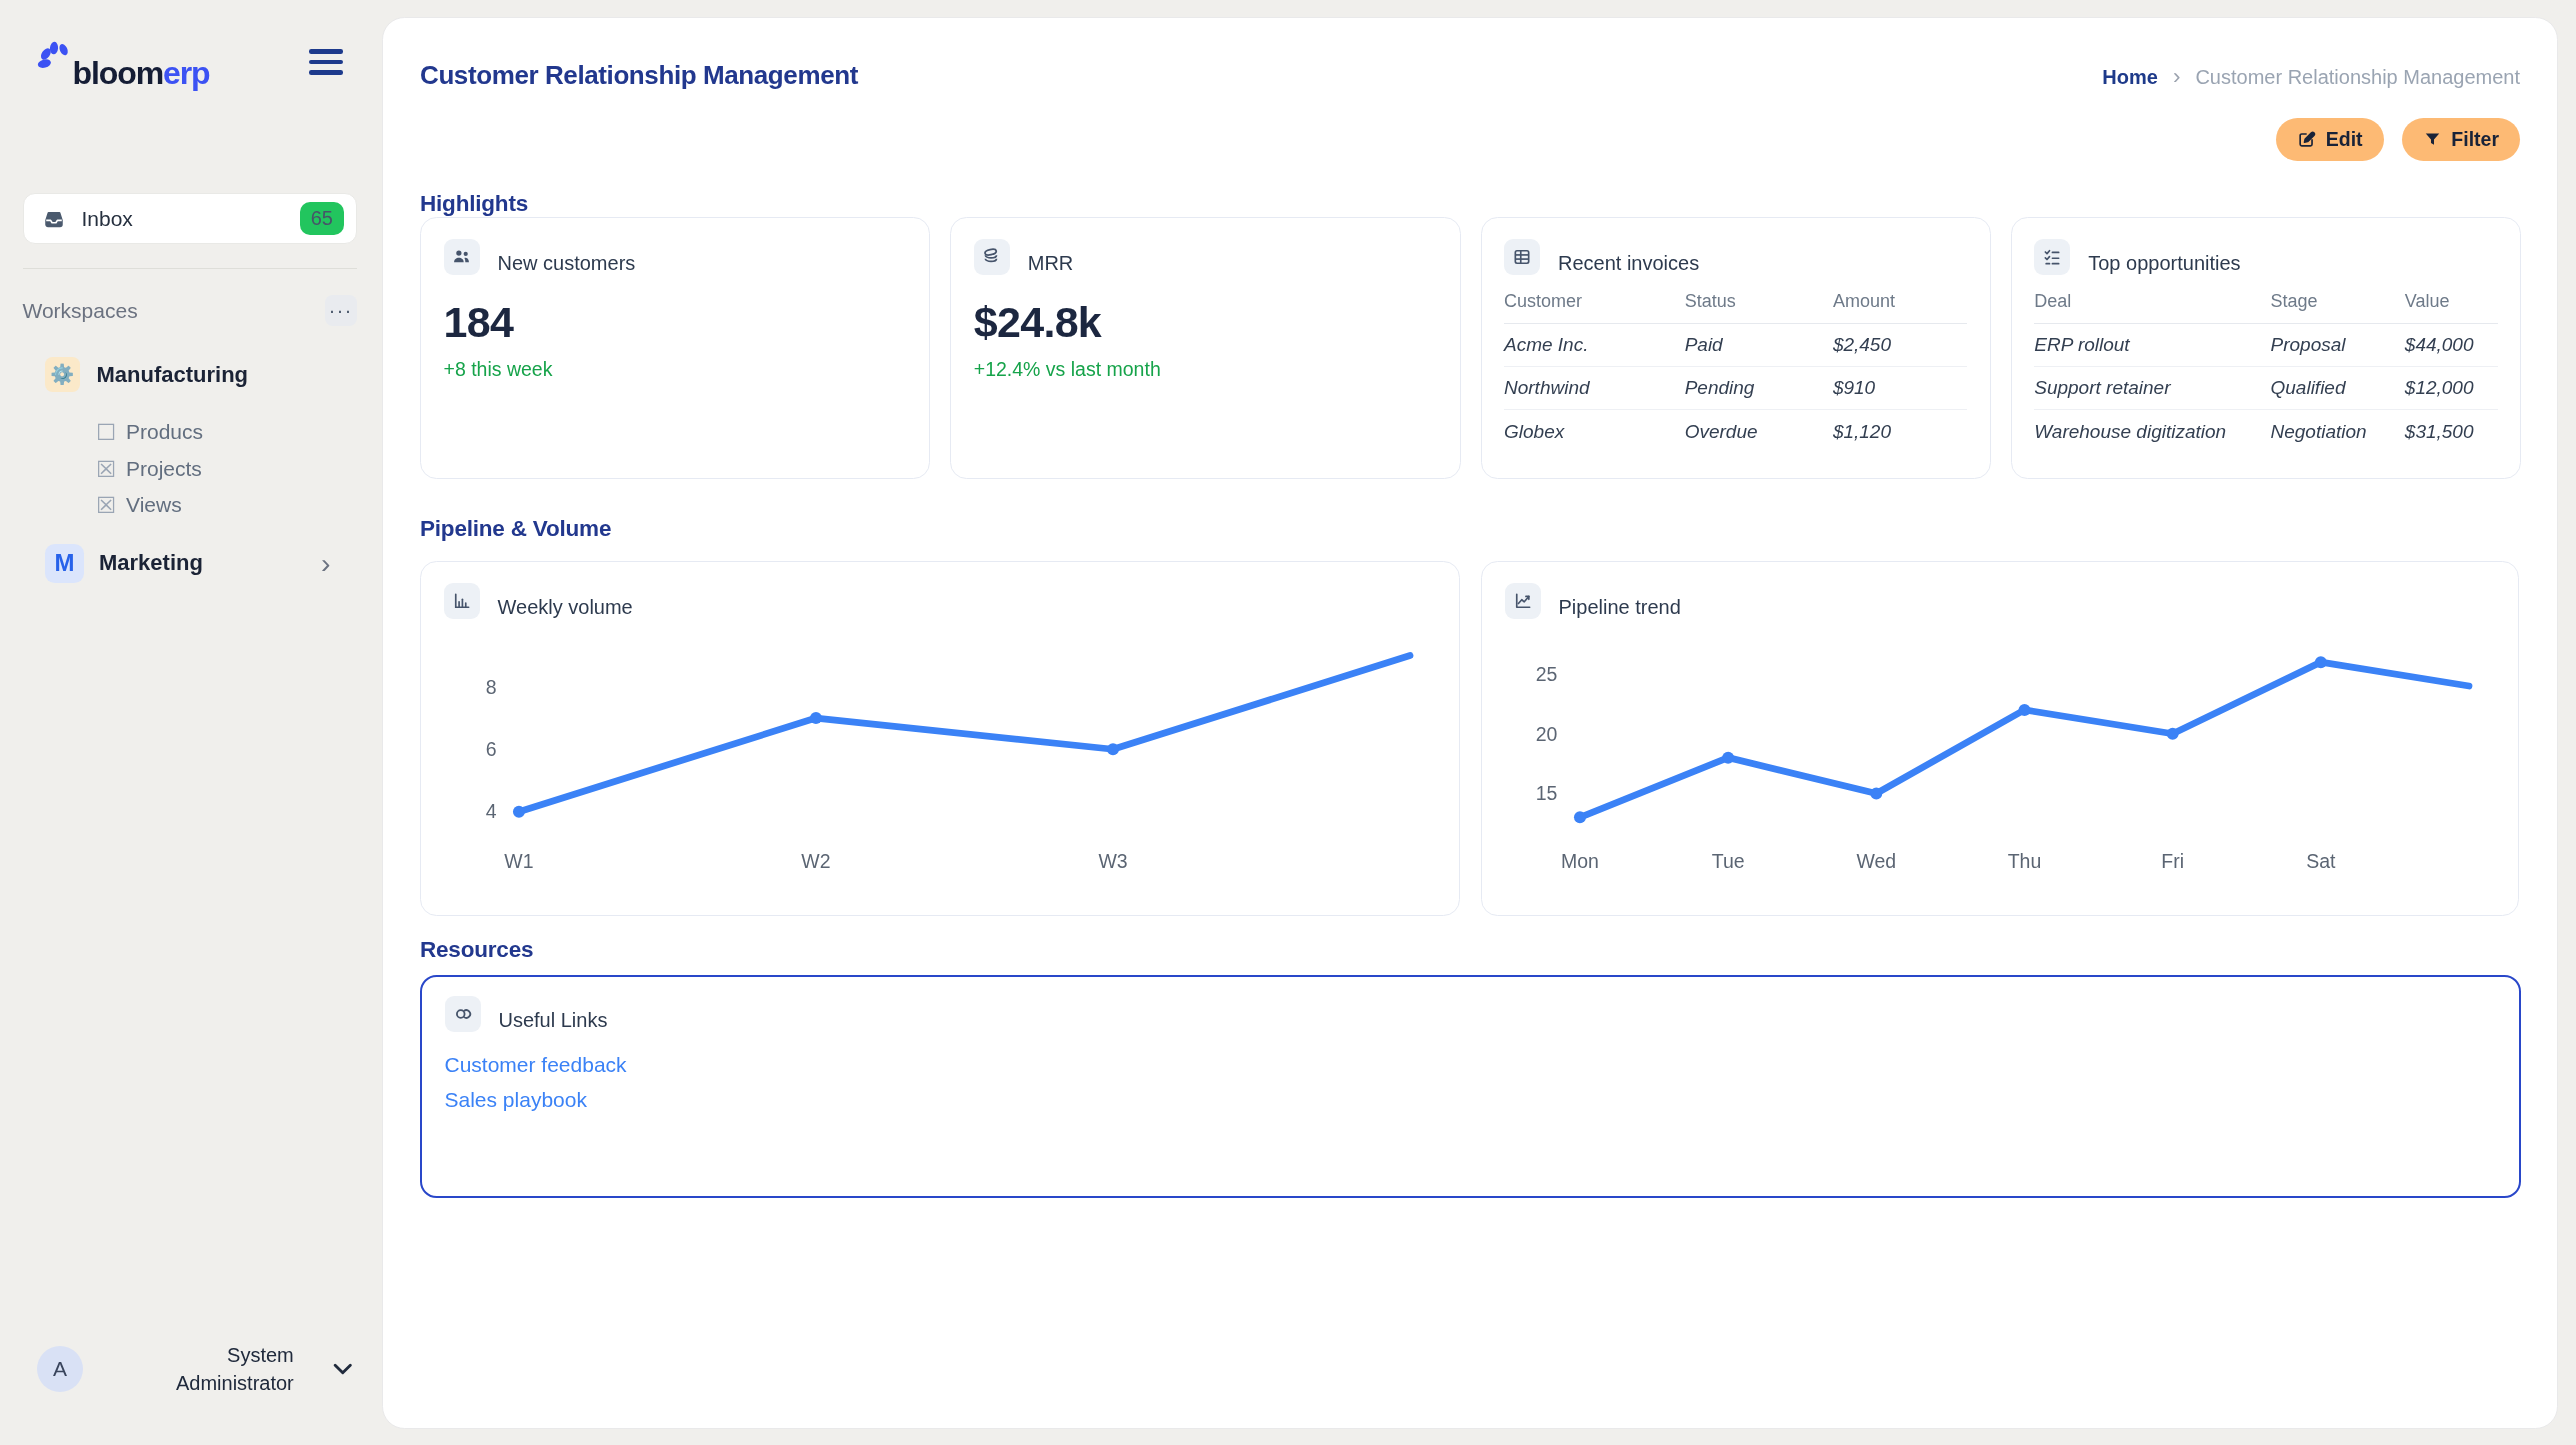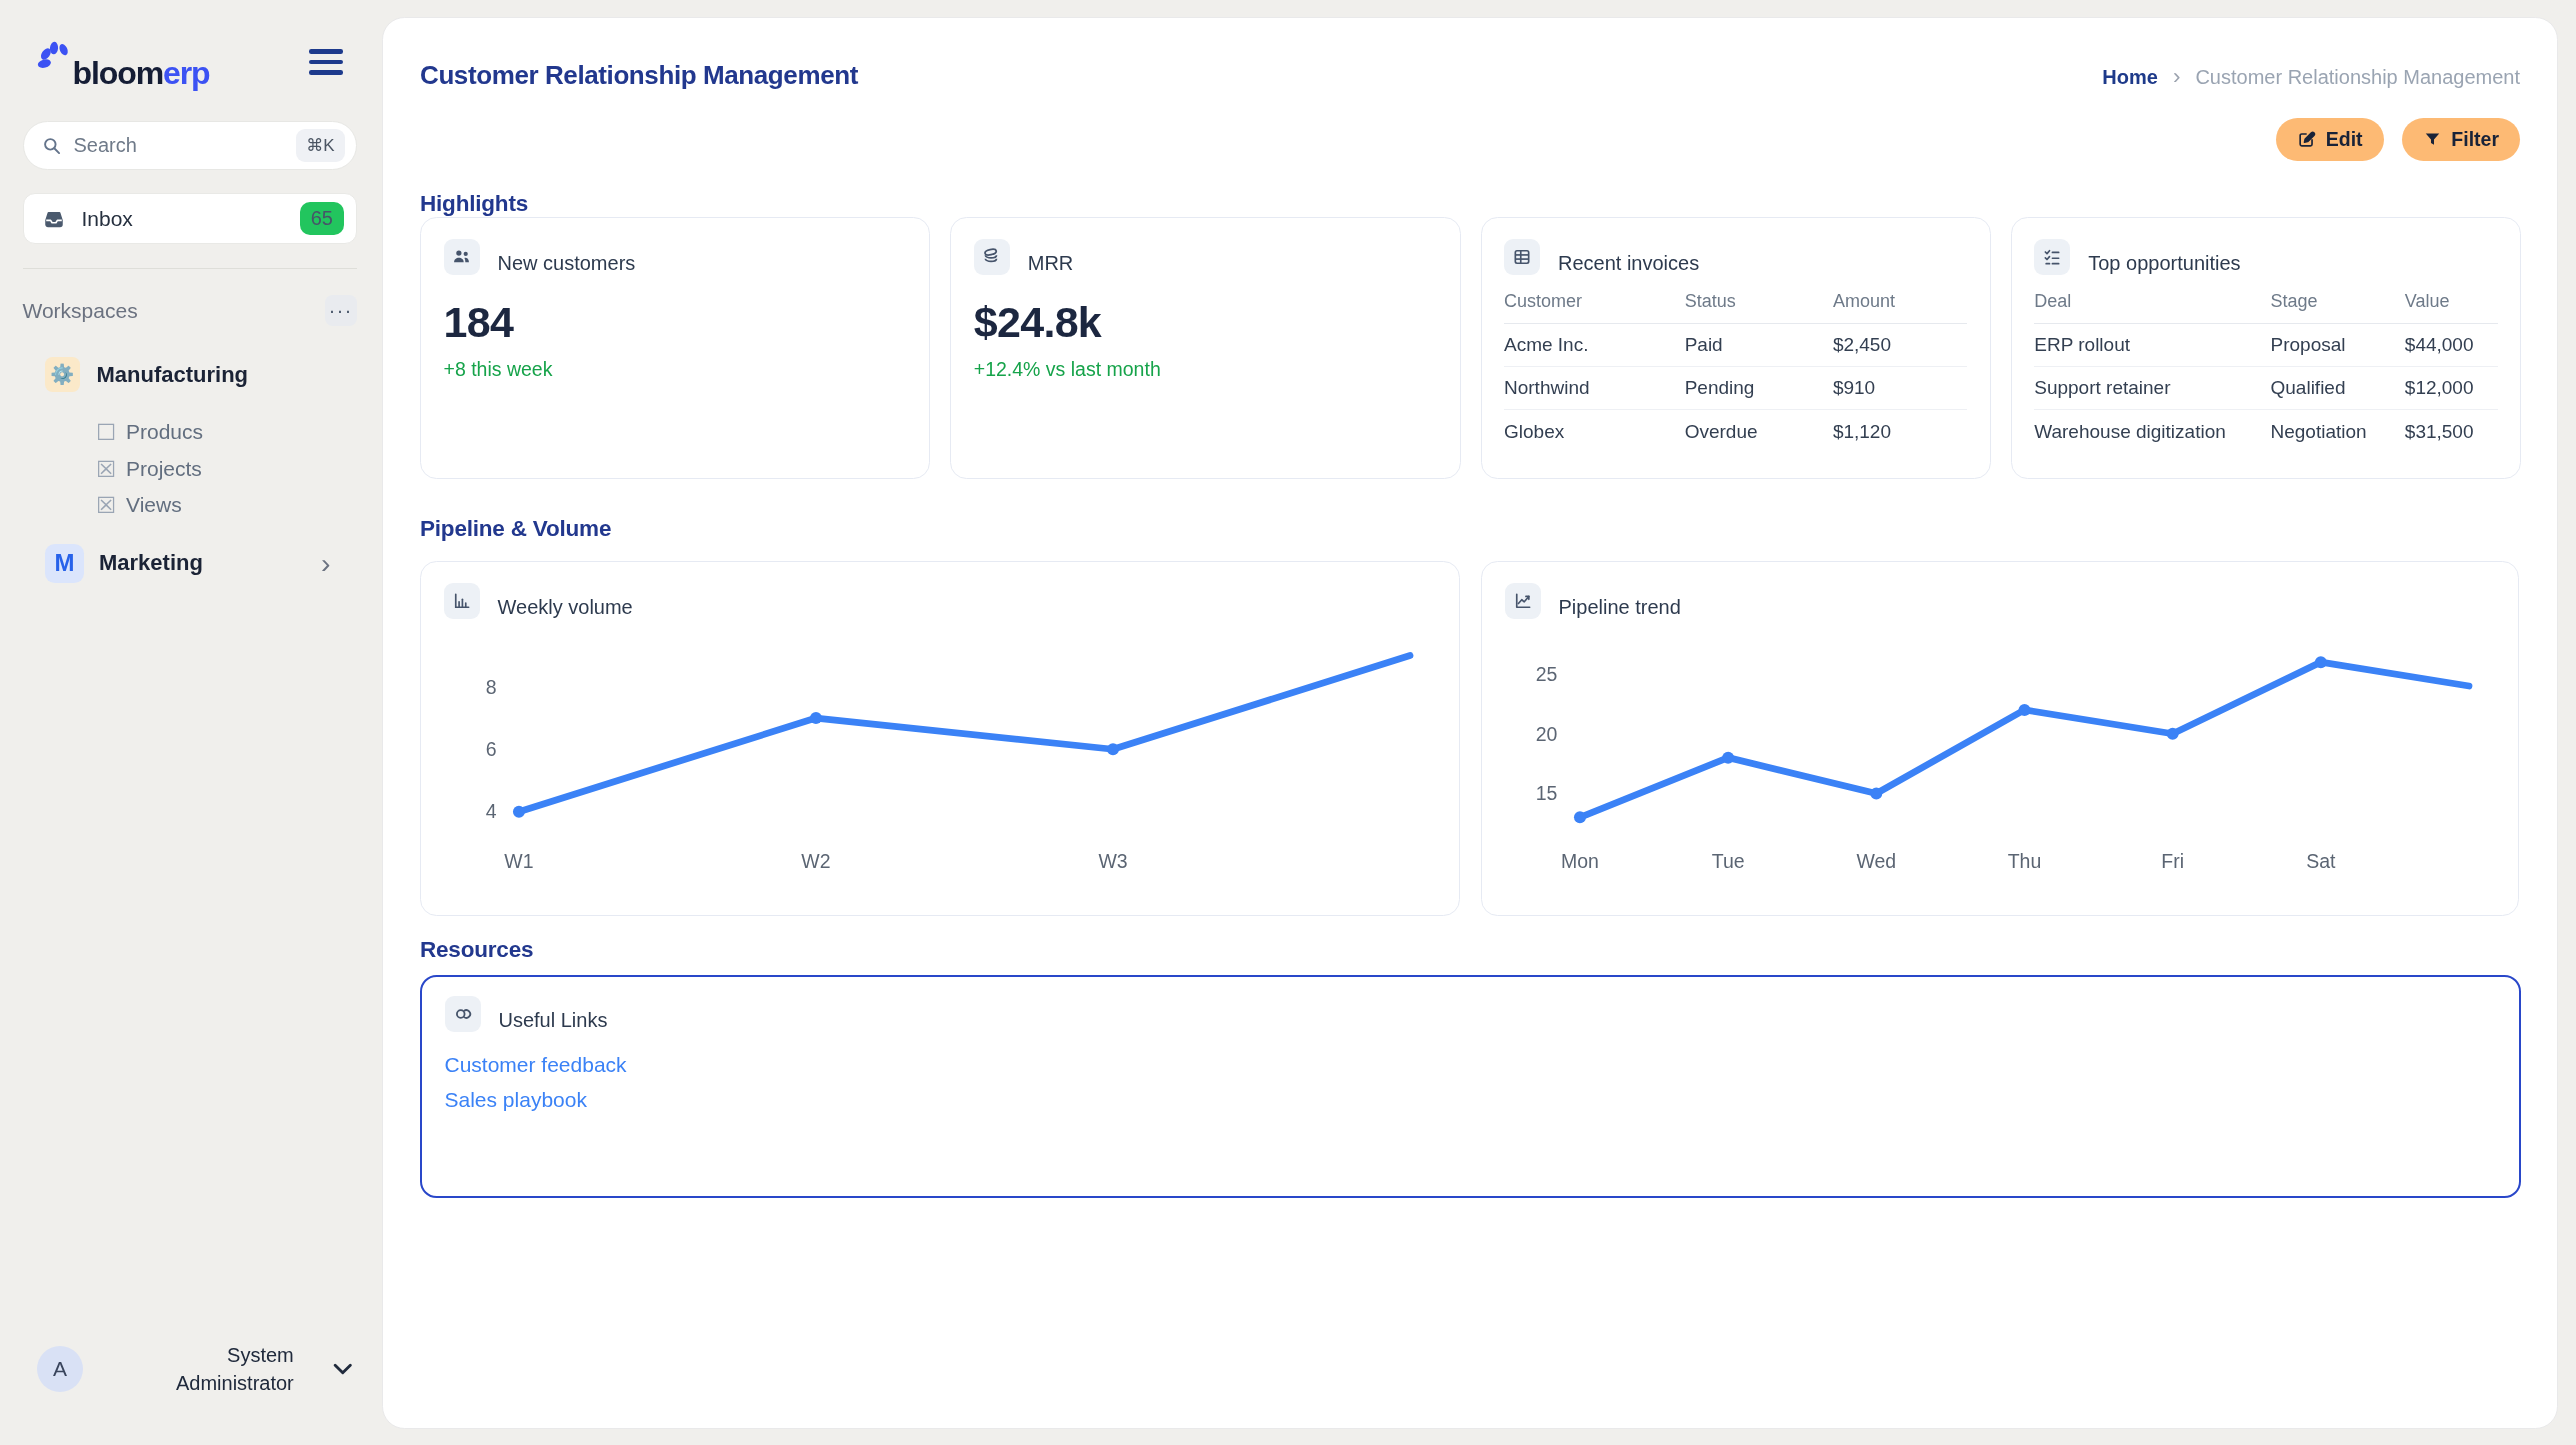--- a/index.html
+++ b/index.html
@@ -66,21 +66,21 @@
   .card { background:#fff; border:1.1px solid #e6eaf3; border-radius:16.5px; padding:21px 22.5px; position:relative; }
   .card-head { display:flex; align-items:flex-end; }
   .icon-chip { width:36px; height:36px; border-radius:9px; background:#edf1f6; display:flex; align-items:center; justify-content:center; color:#46546b; flex:none; }
   .card-title { font-size:20px; color:#2d3a4e; margin-left:18px; }
 
   .stat-value { font-size:43px; font-weight:700; color:#1c2740; letter-spacing:-0.7px; margin-top:24px; line-height:1.1; }
   .stat-delta { font-size:19.5px; color:#16a34a; margin-top:12px; }
 
   .mini-table { margin-top:16.5px; }
   .mini-table .thead { display:grid; font-size:18px; color:#6e7a89; padding-bottom:11.2px; border-bottom:1.1px solid #e6e9ee; }
-  .mini-table .trow { display:grid; font-size:19px; color:#333f51; align-items:center; height:43px; border-bottom:0.7px solid #eef0f4; }
+  .mini-table .trow { display:grid; font-size:19px; color:#333f51; align-items:center; height:43px; border-bottom:0.7px solid #eef0f4;font-style:italic; }
   .mini-table .trow:last-child { border-bottom:none; }
   .cols-inv { grid-template-columns:39% 32% 29%; }
   .cols-opp { grid-template-columns:51% 29% 20%; }
 
   .charts-row { position:absolute; left:37px; top:543px; width:1874px; height:355px; display:grid; grid-template-columns:1fr 1fr; gap:21px; }
   .chart-card svg.plot { display:block; margin-top:6px; }
   svg.plot text { font-family:"Liberation Sans","DejaVu Sans",sans-serif; font-size:26px; fill:#5b6573; }
 
   .resources-card { position:absolute; left:37px; top:957px; width:2101px; height:223px; background:#fff; border:2.2px solid #2947c9; border-radius:16.5px; padding:19.5px 22.5px; }
   .link-list { margin-top:21px; display:flex; flex-direction:column; gap:10.5px; }
@@ -106,30 +106,20 @@
       </svg>
       <div class="logo-text"><span>bloom</span><span class="erp">erp</span></div>
     </div>
 
     <div class="hamburger">
       <span></span>
         <span></span>
         <span></span>
     </div>
 
-    <div class="search-pill">
-      <span class="ico">
-        <svg width="20" height="20" viewBox="0 0 24 24" fill="none" stroke="#64748b" stroke-width="2.3" stroke-linecap="round">
-          <circle cx="10" cy="10" r="6.3"></circle>
-            <line x1="15" y1="15" x2="20.5" y2="20.5"></line>
-        </svg>
-      </span>
-      <span class="ph">Search</span>
-      <span class="kbd-badge">⌘K</span>
-    </div>
 
     <div class="inbox-pill">
       <span class="ico">
         <svg width="22" height="22" viewBox="0 0 24 24" fill="none" stroke="#4b5a6e" stroke-width="2.1" stroke-linejoin="round">
           <path d="M3.5 13.5 L6 5.5 h12 l2.5 8 v4.5 a2 2 0 0 1 -2 2 h-13 a2 2 0 0 1 -2 -2 z" fill="#4b5a6e"></path>
           <path d="M3.5 13.5 h4.8 l1.6 2.6 h4.2 l1.6 -2.6 h4.8" stroke="#ffffff" stroke-width="1.8" fill="none"></path>
         </svg>
       </span>
       <span class="lbl">Inbox</span>
       <span class="count-badge">65</span>

